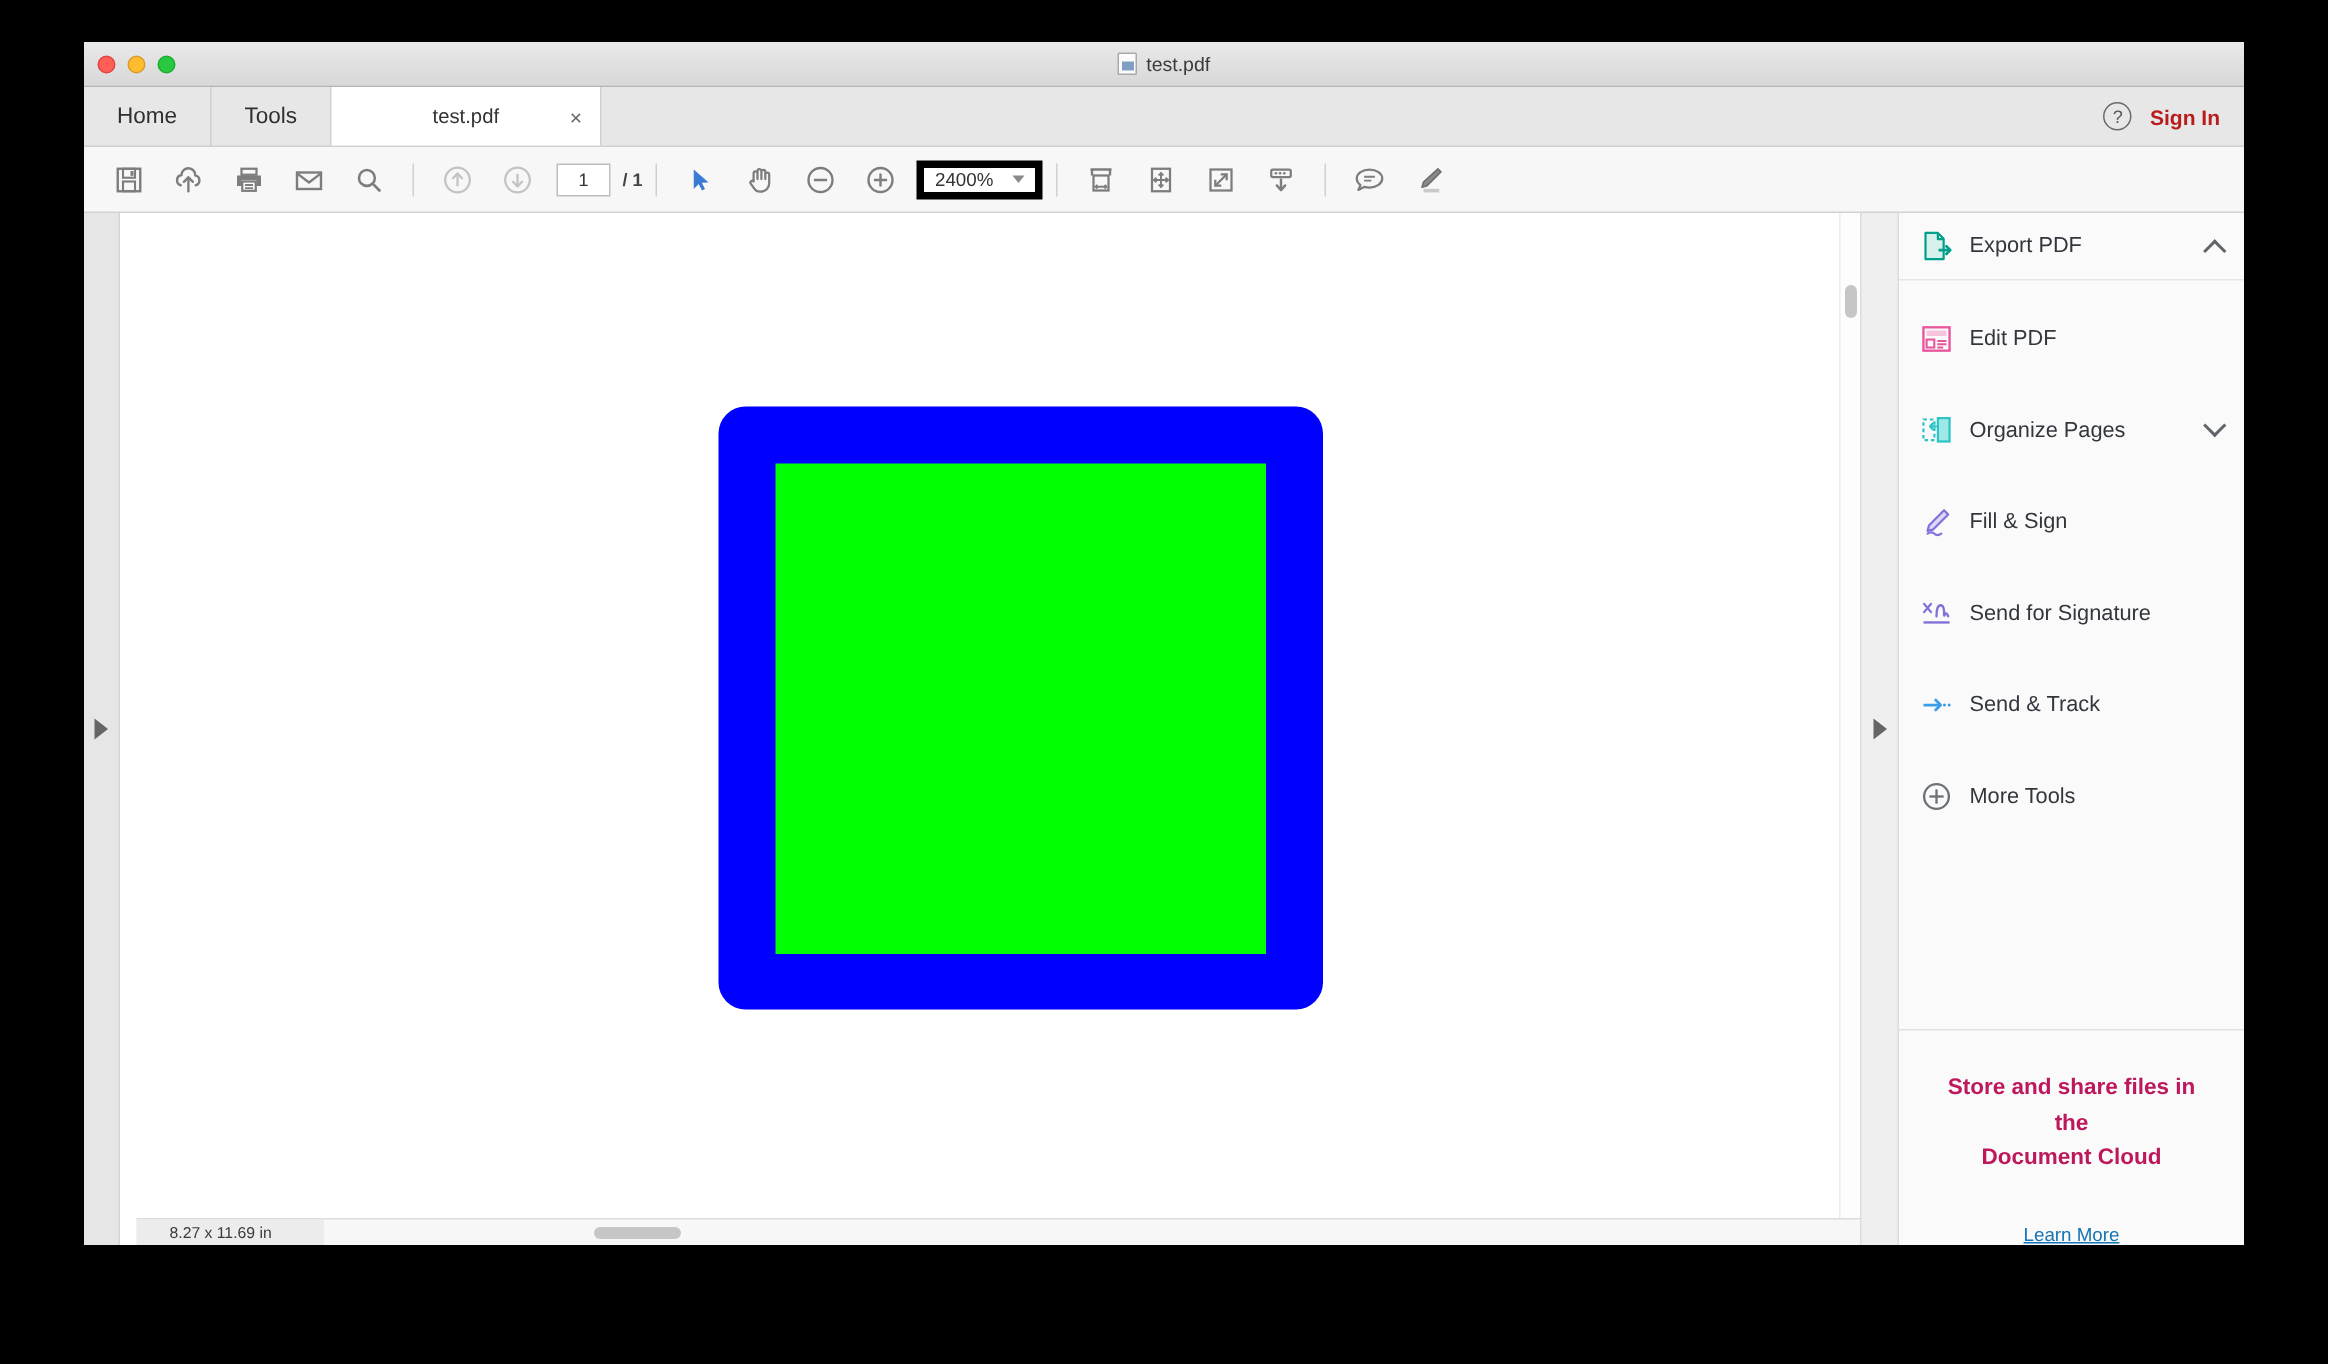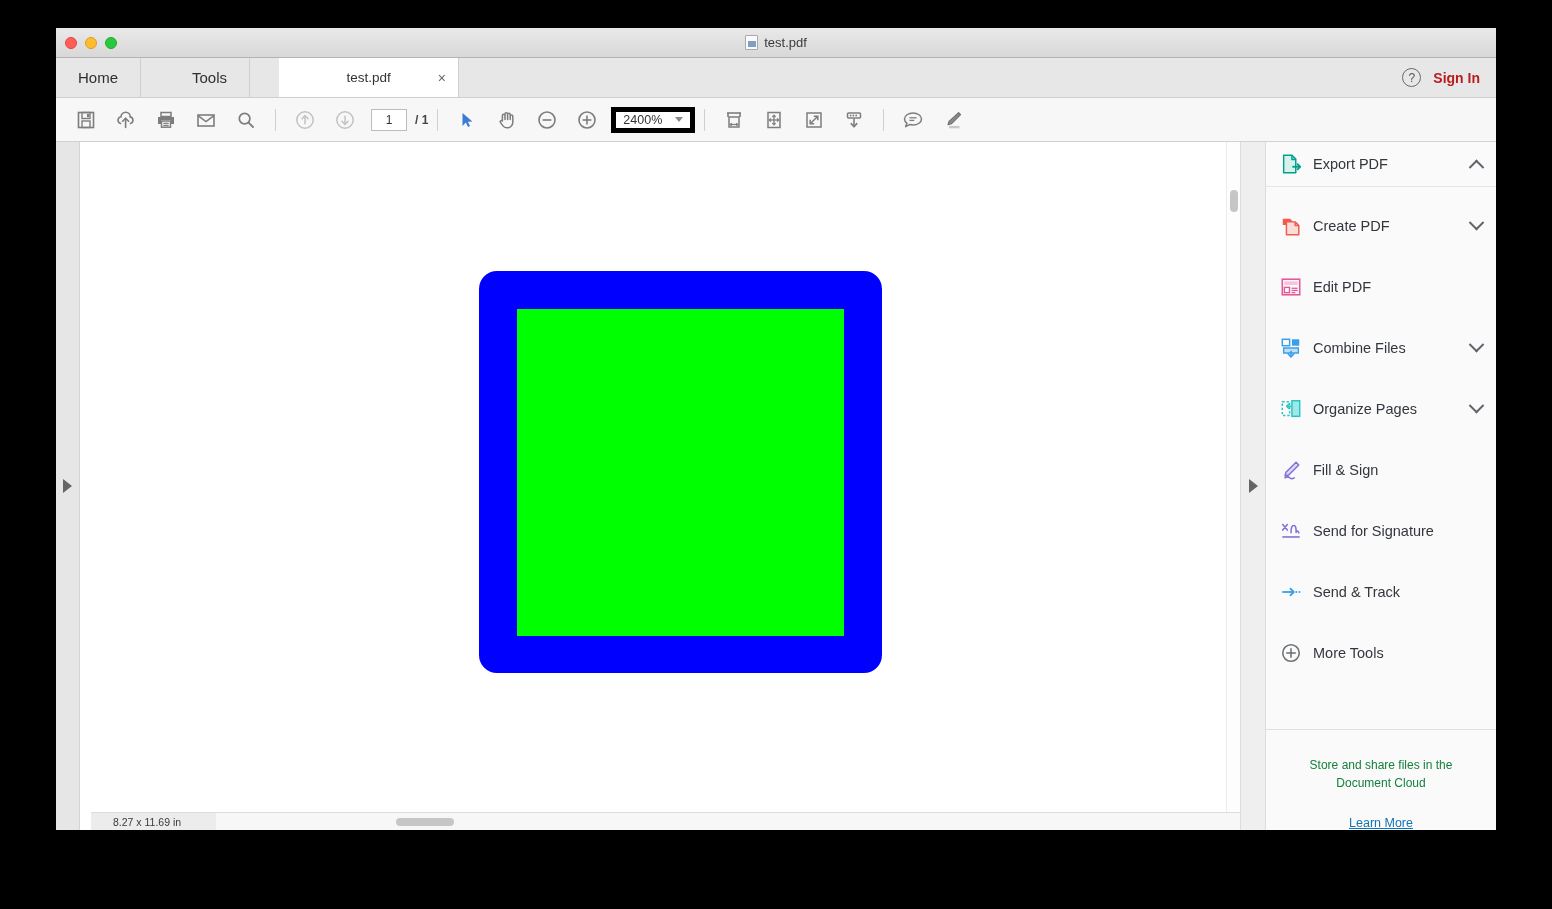--- a/index.html
+++ b/index.html
@@ -53,21 +53,20 @@
   }
 
   
   .tabbar {
     height: 40px;
     background: #e7e7e7;
     border-bottom: 1px solid #cfcfcf;
     display: flex; align-items: stretch;
     flex: 0 0 auto;
     position: relative;
-    gap: 29px;
   }
   .navtab {
     display: flex; align-items: center; justify-content: center;
     padding: 0 22px;
     font-size: 15px; color: #2f2f2f;
     border-right: 1px solid #cfcfcf;
     cursor: default;
   }
   .doctab {
     width: 180px;
@@ -256,26 +255,26 @@
   .chev.down { transform: rotate(45deg) translate(-2px,-2px); }
   .chev.up   { transform: rotate(-135deg) translate(-2px,-2px); }
 
   .side-spacer { flex: 1; }
   .cloudbox {
     border-top: 1px solid #e0e0e0;
     padding: 26px 20px 0 20px;
     text-align: center;
   }
   .cloudtext {
-    font-size: 12px; color: #15803d; line-height: 1.55;
-    font-weight: normal;
+    font-size: 15px; color: #be185d; line-height: 1.55;
+    font-weight: bold;
   }
   .learnmore {
     display: block;
-    margin-top: 23px;
+    margin-top: 33px;
     font-size: 12.5px;
     color: #1473b5;
   }
   .sideicon { width: 22px; height: 22px; display:block; flex: 0 0 auto; }
 </style>
 </head>
 <body>
 
 <div id="window">
 
@@ -503,54 +502,34 @@
         <svg class="sideicon" viewBox="0 0 24 24">
           <path d="M4 2.5 h9 l4.2 4.2 V21.5 H4 Z" fill="#d7f2ec" stroke="#00a08a" stroke-width="1.6" stroke-linejoin="round"></path>
           <path d="M13 2.5 V7 h4.2" fill="none" stroke="#00a08a" stroke-width="1.6" stroke-linejoin="round"></path>
           <line x1="13.5" y1="15" x2="22" y2="15" stroke="#00a08a" stroke-width="2"></line>
           <path d="M19.2 12.2 L22 15 L19.2 17.8" fill="none" stroke="#00a08a" stroke-width="2" stroke-linejoin="round" stroke-linecap="round"></path>
         </svg>
         <span class="side-label">Export PDF</span>
         <span class="chev up"></span>
       </div>
 
-      <div class="side-item">
-        <svg class="sideicon" viewBox="0 0 24 24">
-          <path d="M3 4 h8 l3 3 v4 h-11 Z" fill="#f05b4f"></path>
-          <path d="M7 7.5 h9.5 l4 4 V21.5 H7 Z" fill="#fbdcd9" stroke="#f05b4f" stroke-width="1.6" stroke-linejoin="round"></path>
-          <path d="M16.5 7.5 V11.5 h4" fill="none" stroke="#f05b4f" stroke-width="1.6" stroke-linejoin="round"></path>
-        </svg>
-        <span class="side-label">Create PDF</span>
-        <span class="chev down"></span>
-      </div>
 
       <div class="side-item">
         <svg class="sideicon" viewBox="0 0 24 24">
           <rect x="2.5" y="3.5" width="19" height="17" fill="none" stroke="#e8559c" stroke-width="1.7"></rect>
           <rect x="4.8" y="5.8" width="14.4" height="4" fill="#f7c3dd"></rect>
           <rect x="4.8" y="12.4" width="5.6" height="5.8" fill="none" stroke="#e8559c" stroke-width="1.5"></rect>
           <line x1="12.6" y1="13.4" x2="19.2" y2="13.4" stroke="#e8559c" stroke-width="1.4"></line>
           <line x1="12.6" y1="15.8" x2="19.2" y2="15.8" stroke="#e8559c" stroke-width="1.4"></line>
           <line x1="12.6" y1="18.2" x2="16.8" y2="18.2" stroke="#e8559c" stroke-width="1.4"></line>
         </svg>
         <span class="side-label">Edit PDF</span>
       </div>
 
 
-      <div class="side-item">
-        <svg class="sideicon" viewBox="0 0 24 24">
-          <rect x="2.5" y="2.5" width="8" height="7" fill="none" stroke="#3b9fe8" stroke-width="1.6"></rect>
-          <rect x="13" y="2.5" width="8" height="7" fill="#3b9fe8"></rect>
-          <path d="M4 12 h16 v5.5 h-16 Z" fill="#bfe0f7" stroke="#3b9fe8" stroke-width="1.5"></path>
-          <line x1="12" y1="15" x2="12" y2="21.5" stroke="#3b9fe8" stroke-width="1.8"></line>
-          <path d="M9 18.6 L12 21.8 L15 18.6" fill="none" stroke="#3b9fe8" stroke-width="1.8" stroke-linejoin="round" stroke-linecap="round"></path>
-        </svg>
-        <span class="side-label">Combine Files</span>
-        <span class="chev down"></span>
-      </div>
 
       <div class="side-item">
         <svg class="sideicon" viewBox="0 0 24 24">
           <rect x="2.5" y="4" width="8" height="15" fill="none" stroke="#2bc4c4" stroke-width="1.6" stroke-dasharray="2.6 2"></rect>
           <rect x="13" y="3" width="8.5" height="17" fill="#9fe8e8" stroke="#2bc4c4" stroke-width="1.6"></rect>
           <path d="M11.6 9 L7.6 9 M9.4 6.8 L7.2 9 L9.4 11.2" fill="none" stroke="#2bc4c4" stroke-width="1.5" stroke-linejoin="round" stroke-linecap="round"></path>
         </svg>
         <span class="side-label">Organize Pages</span>
         <span class="chev down"></span>
       </div>

